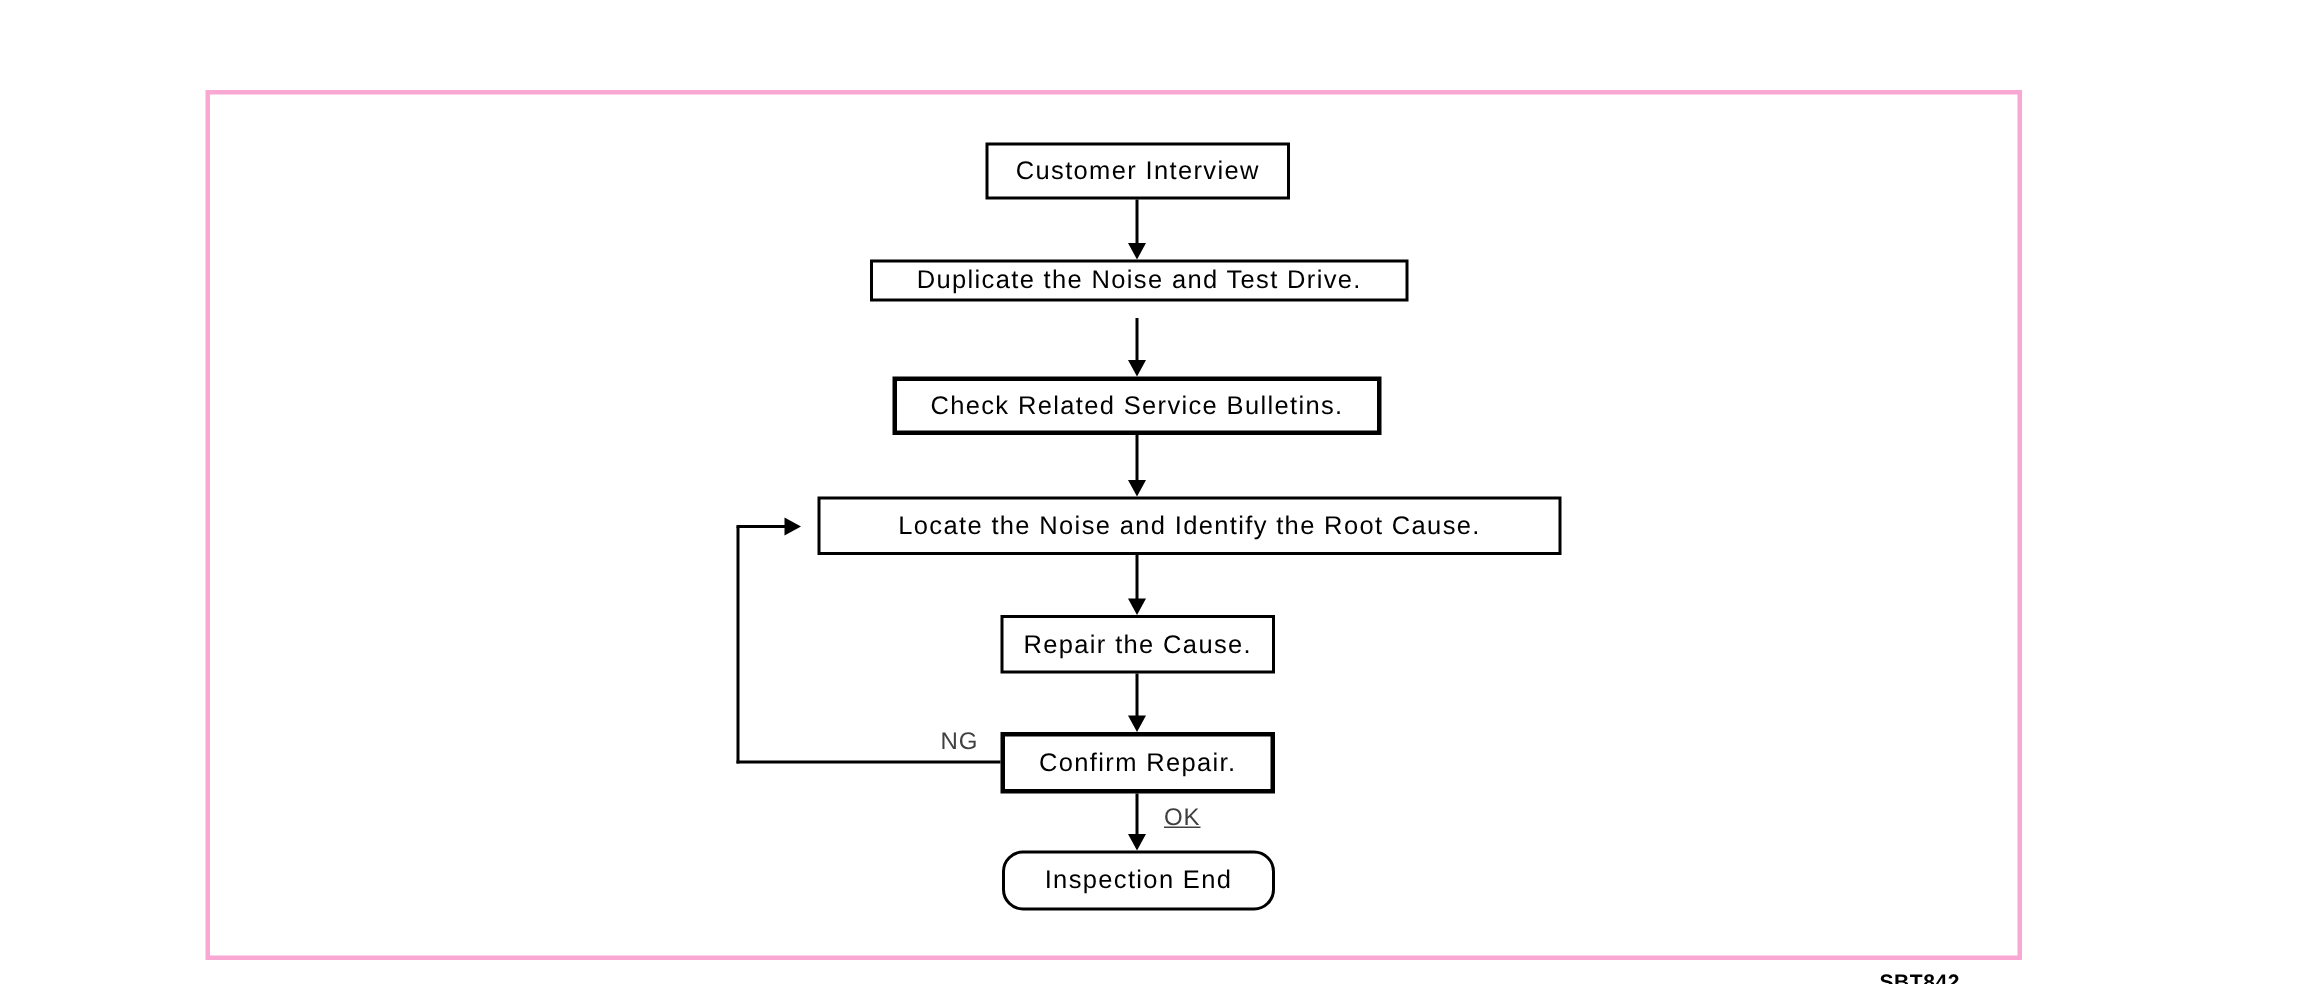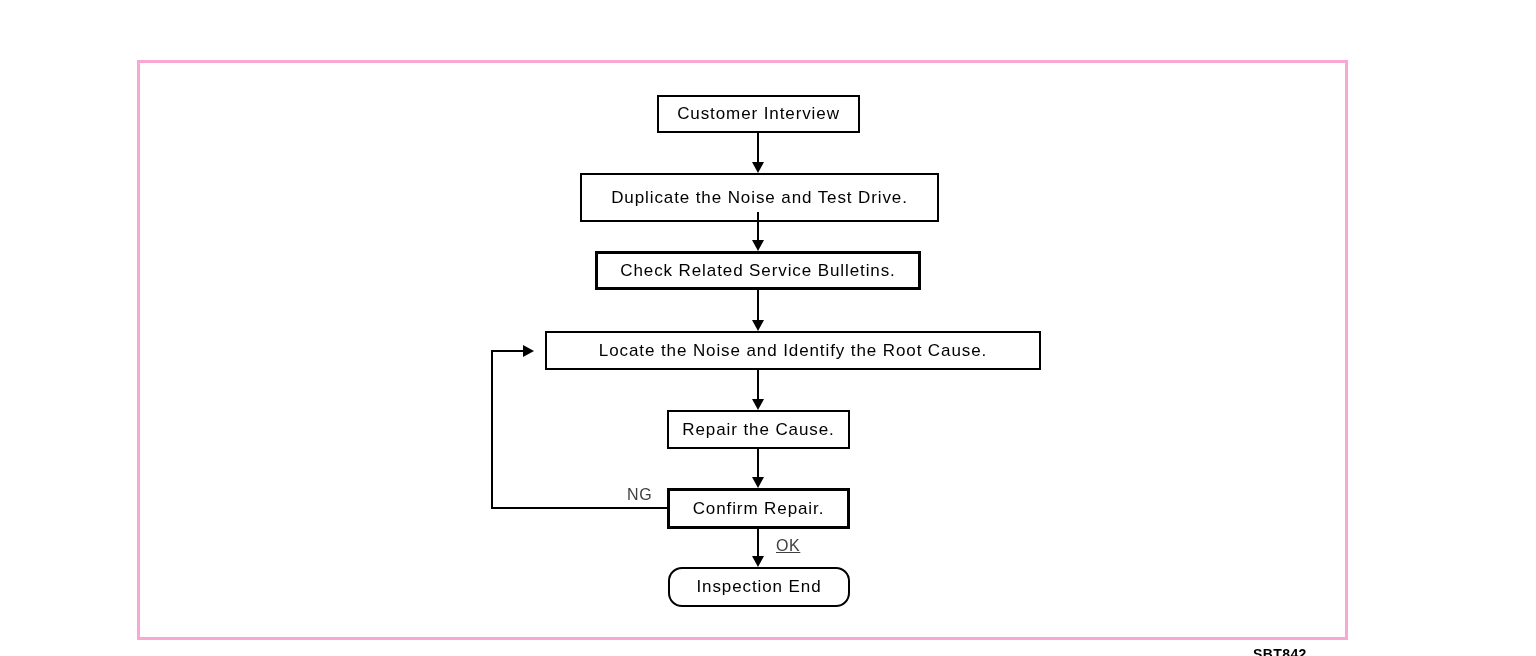--- a/index.html
+++ b/index.html
@@ -102,21 +102,21 @@
 <body>
 
 <div id="figure-root">
 
   <div class="figure-frame">
 
     <div class="node" style="left:517px; top:32px; width:203px; height:38px;">
       <span>Customer Interview</span>
     </div>
 
-    <div class="node" style="left:440px; top:110px; width:359px; height:49px;">
+    <div class="node" style="left:440px; top:110px; width:359px; height:28px;">
       <span>Duplicate the Noise and Test Drive.</span>
     </div>
 
     <div class="node emphasis" style="left:455px; top:188px; width:326px; height:39px;text-align:right;">
       <span>Check Related Service Bulletins.</span>
     </div>
 
     <div class="node" style="left:394px; top:268px; width:496px; height:39px;margin-left:11px;">
       <span>Locate the Noise and Identify the Root Cause.</span>
     </div>

